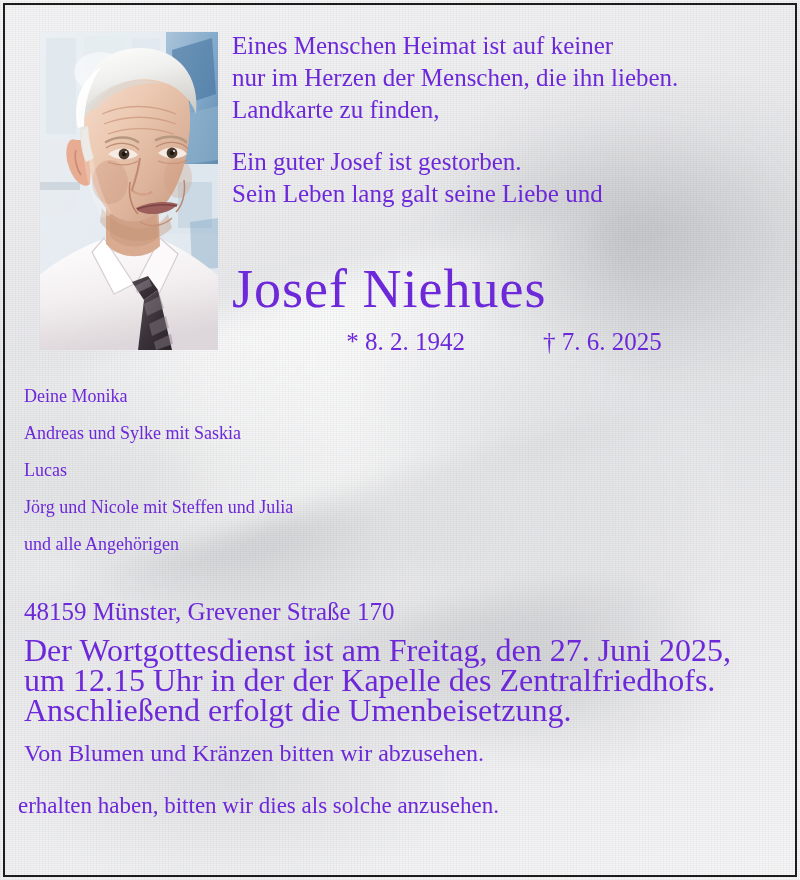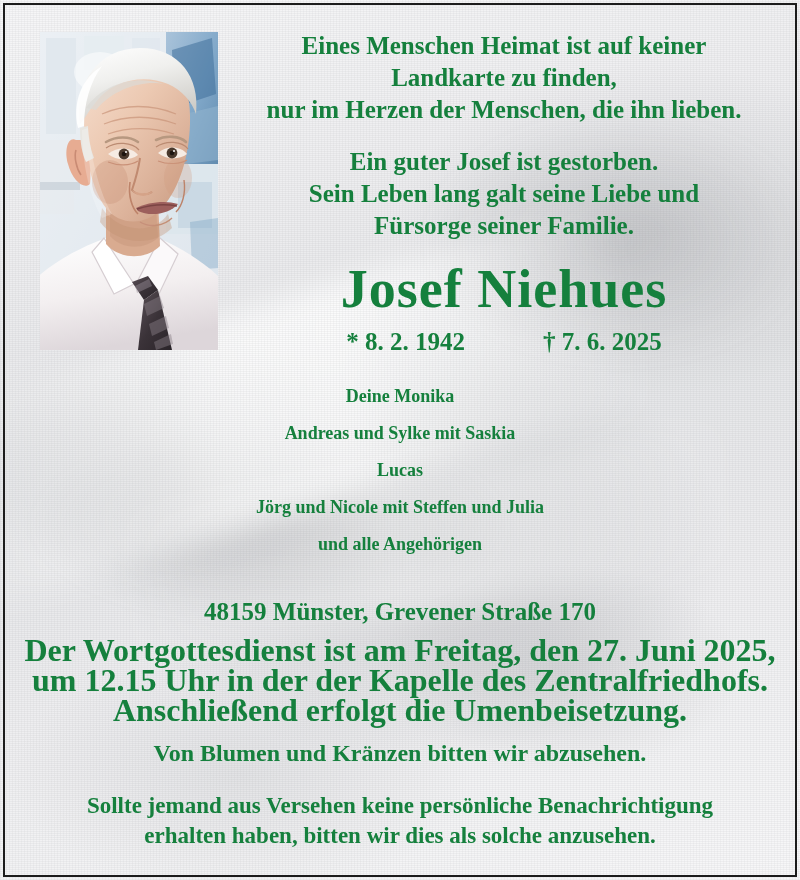--- a/index.html
+++ b/index.html
@@ -99,23 +99,22 @@
     z-index: 10;
     background: #cfd6dc;
   }
   .portrait svg { display: block; width: 100%; height: 100%; }
 
   
   .content {
     position: absolute;
     inset: 0;
     z-index: 20;
-    color: #15803d;
-    text-align: center;
-    font-weight: bold;
+    color: #6d28d9;
+    text-align: left;
   }
 
   .verse1 {
     position: absolute;
     left: 232px;
     top: 30px;
     width: 544px;
     font-size: 25px;
     line-height: 32px;
   }
@@ -347,28 +346,27 @@
 
         <path d="M48 96 C 52 130, 60 162, 72 182 L62 186 C 48 162, 42 126, 42 98 Z" fill="#ffffff" opacity="0.22"></path>
       </g>
     </svg>
   </div>
 
   <div class="content">
 
     <div class="verse1">
       <span class="line">Eines Menschen Heimat ist auf keiner</span>
+      <span class="line">nur im Herzen der Menschen, die ihn lieben.</span>
       <span class="line">Landkarte zu finden,</span>
-      <span class="line">nur im Herzen der Menschen, die ihn lieben.</span>
     </div>
 
     <div class="verse2">
       <span class="line">Ein guter Josef ist gestorben.</span>
       <span class="line">Sein Leben lang galt seine Liebe und</span>
-      <span class="line">Fürsorge seiner Familie.</span>
     </div>
 
     <div class="deceased-name">Josef Niehues</div>
 
     <div class="dates">
       <span>* 8. 2. 1942</span>
       <span>† 7. 6. 2025</span>
     </div>
 
     <div class="mourners">
@@ -383,18 +381,17 @@
 
     <div class="service">
       <span class="line">Der Wortgottesdienst ist am Freitag, den 27. Juni 2025,</span>
       <span class="line">um 12.15 Uhr in der der Kapelle des Zentralfriedhofs.</span>
       <span class="line">Anschließend erfolgt die Umenbeisetzung.</span>
     </div>
 
     <div class="flowers">Von Blumen und Kränzen bitten wir abzusehen.</div>
 
     <div class="closing">
-      <span class="line">Sollte jemand aus Versehen keine persönliche Benachrichtigung</span>
       <span class="line">erhalten haben, bitten wir dies als solche anzusehen.</span>
     </div>
 
   </div>
 </div>
 
 </body></html>

